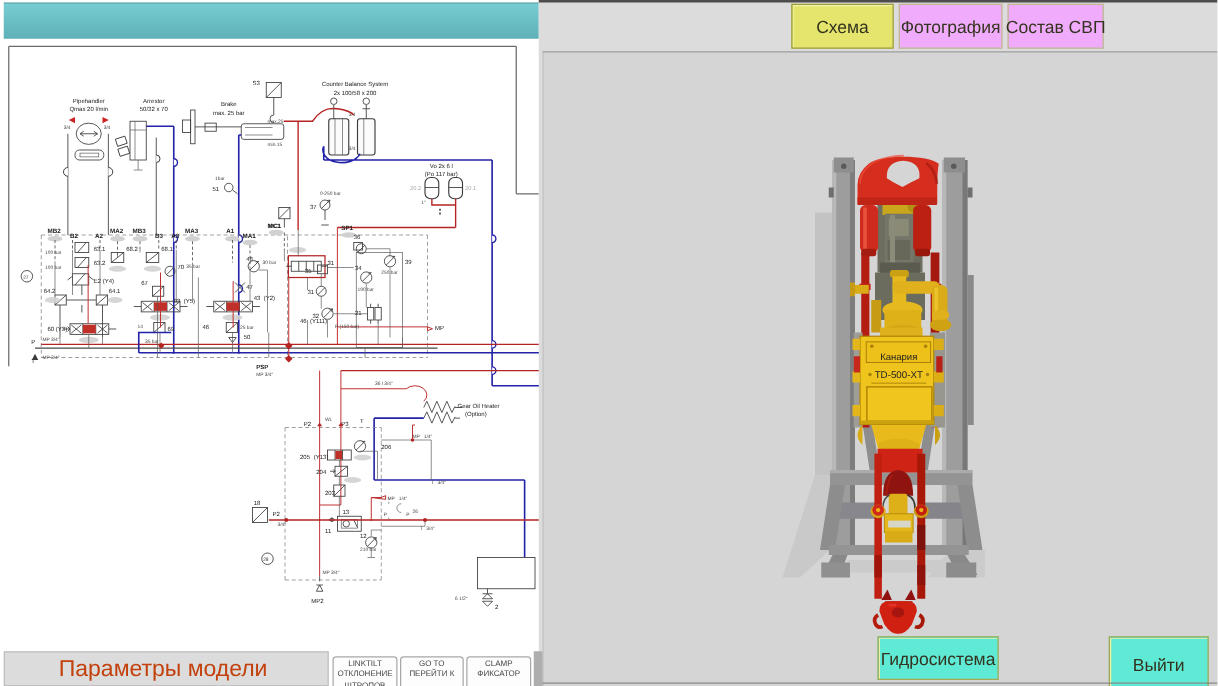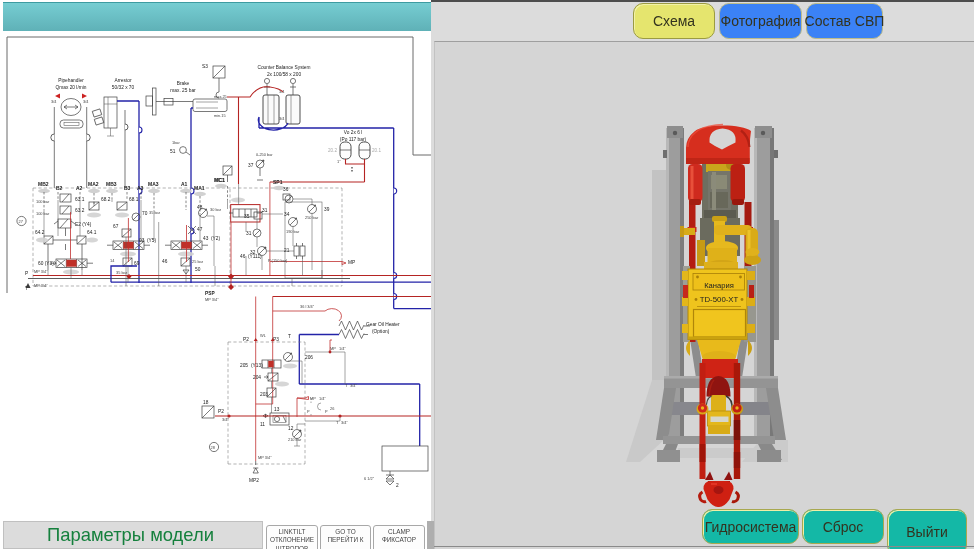--- a/index.html
+++ b/index.html
@@ -9,36 +9,36 @@
 
 #tealbar { position:absolute; left:3px; top:2px; width:428px; height:29px;
   background:linear-gradient(#76cdd2, #5fb1b7); border-top:1px solid #3d9ba1; }
 #schem { position:absolute; left:0; top:0; width:432px; height:549px; }
 
 #rpane { position:absolute; left:431px; top:0; width:543px; height:549px; background:#dcdcdc; }
 #rtopline { position:absolute; left:431px; top:0; width:543px; height:2px; background:#4d4d4d; }
 #rmain { position:absolute; left:434px; top:41px; width:540px; height:508px; background:#d5d5d5;
   border-top:1px solid #9f9f9f; border-left:1px solid #c2c2c2; }
 .btn { position:absolute; display:flex; align-items:center; justify-content:center;
-  font-size:14px; color:#33331f; white-space:nowrap;border-radius:10px; }
+  font-size:14px; color:#33331f; white-space:nowrap; }
 .btn.bright { background:#e5e56e; border:1px solid #9b9b42; box-shadow:inset 1px 1px 0 #f2f2a8; }
-.btn.pale { background:#3b82f6; border:1px solid #bcbc8a; }
-.btn.bottom { background:#14b8a6; border:1px solid #a8a850; box-shadow:inset 1px 1px 0 #eeeea6; }
+.btn.pale { background:#f0abfc; border:1px solid #bcbc8a; }
+.btn.bottom { background:#5eead4; border:1px solid #a8a850; box-shadow:inset 1px 1px 0 #eeeea6; }
 #b1 { left:633px; top:3px;  width:82px; height:36px; }
 #b2 { left:719px; top:3px;  width:83px; height:36px; }
 #b3 { left:806px; top:3px;  width:77px; height:36px;text-align:center; }
 #b4 { left:887px; top:3px;  width:83px; height:36px; }
 #b5 { left:702px; top:509px; width:97px; height:35px; }
 #b6 { left:802px; top:509px; width:82px; height:35px; }
 #b7 { left:887px; top:509px; width:80px; height:46px; }
 #rbotline { position:absolute; left:431px; top:546px; width:543px; height:1px; background:#8a8a8a; }
 
 #pmbox { position:absolute; left:3px; top:521px; width:260px; height:28px;
   background:#dcdcdc; border:1px solid #c0c0c0; }
-#pmbox span { position:absolute; left:43px; top:2px; font-size:18.4px; color:#15803d; }
+#pmbox span { position:absolute; left:43px; top:2px; font-size:18.4px; color:#c2410c; }
 .sbtn { position:absolute; top:525px; height:28px; background:#fdfdfd; border:1px solid #a8a8a8;
   border-radius:3px; display:flex; flex-direction:column; align-items:center;
   padding-top:2px; font-size:6.4px; color:#444; text-align:center; line-height:1.3; }
 #sb1 { left:266px; width:52px; }
 #sb2 { left:320px; width:51px; }
 #sb3 { left:373px; width:52px; }
 #sbgray { position:absolute; left:427px; top:521px; width:7px; height:28px; background:#aeaeae; }
 </style>
 </head>
 <body>
@@ -563,21 +563,20 @@
     <path d="M703.5 489 Q703.5 481 711 481 H726 Q733.5 481 733.5 489 L729.5 499.5 Q724 507.5 718.5 507 Q713 507.5 707.5 499.5 Z" fill="#cf2012"></path>
     <ellipse cx="718.5" cy="490" rx="5" ry="4" fill="#a61510"></ellipse>
     <path d="M702.5 492 q-4.5 2.5 -2 7.5 q2.2 3.2 5.5 1.8" fill="none" stroke="#b51b0e" stroke-width="3"></path>
     <path d="M735.5 492 q4.5 2.5 2 7.5 q-2.2 3.2 -5.5 1.8" fill="none" stroke="#a81809" stroke-width="3"></path>
     <path d="M711 484 h6" stroke="#e23425" stroke-width="2.2"></path>
   </svg>
   <div id="b1" class="btn bright">Схема</div>
   <div id="b2" class="btn pale">Фотография</div>
   <div id="b3" class="btn pale">Состав СВП</div>
   <div id="b5" class="btn bottom">Гидросистема</div>
-  <div id="b6" class="btn bottom">Сброс</div>
   <div id="b7" class="btn bottom">Выйти</div>
   <div id="rbotline"></div>
 
   <div id="pmbox">
       <span>Параметры модели</span>
     </div>
   <div id="sb1" class="sbtn">LINKTILT<br>ОТКЛОНЕНИЕ<br>ШТРОПОВ</div>
   <div id="sb2" class="sbtn">GO TO<br>ПЕРЕЙТИ К</div>
   <div id="sb3" class="sbtn">CLAMP<br>ФИКСАТОР</div>
   <div id="sbgray"></div>

